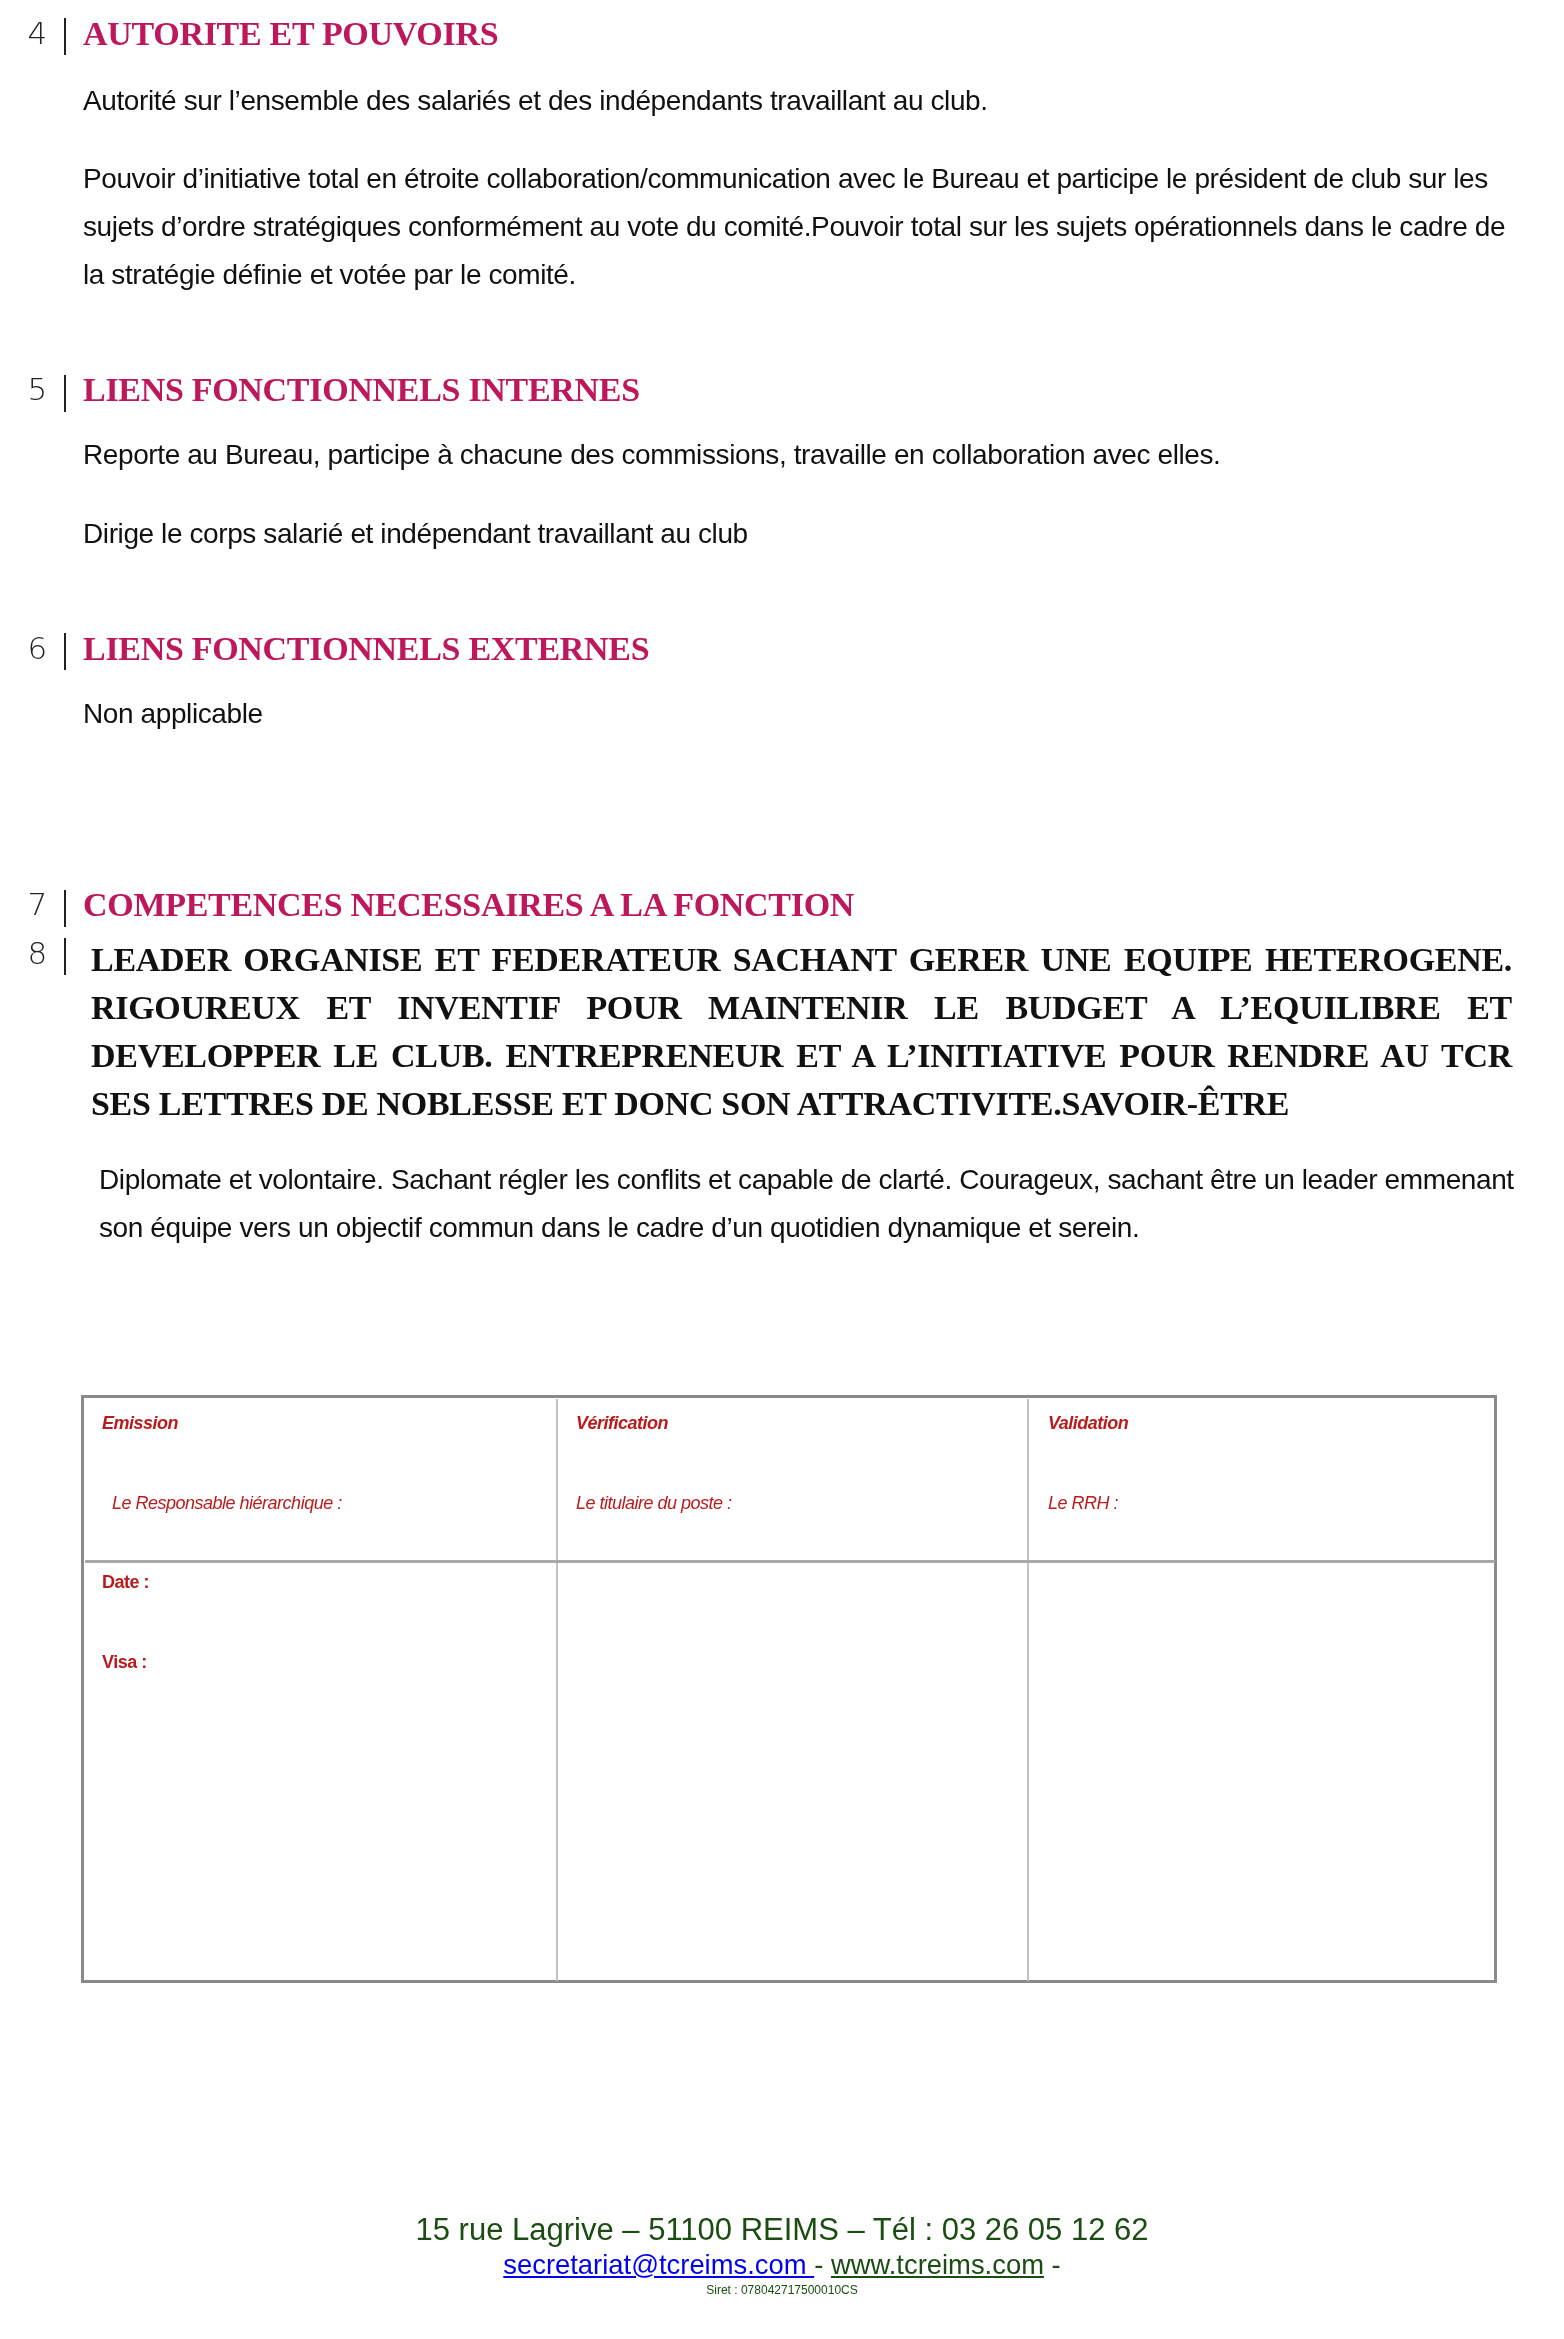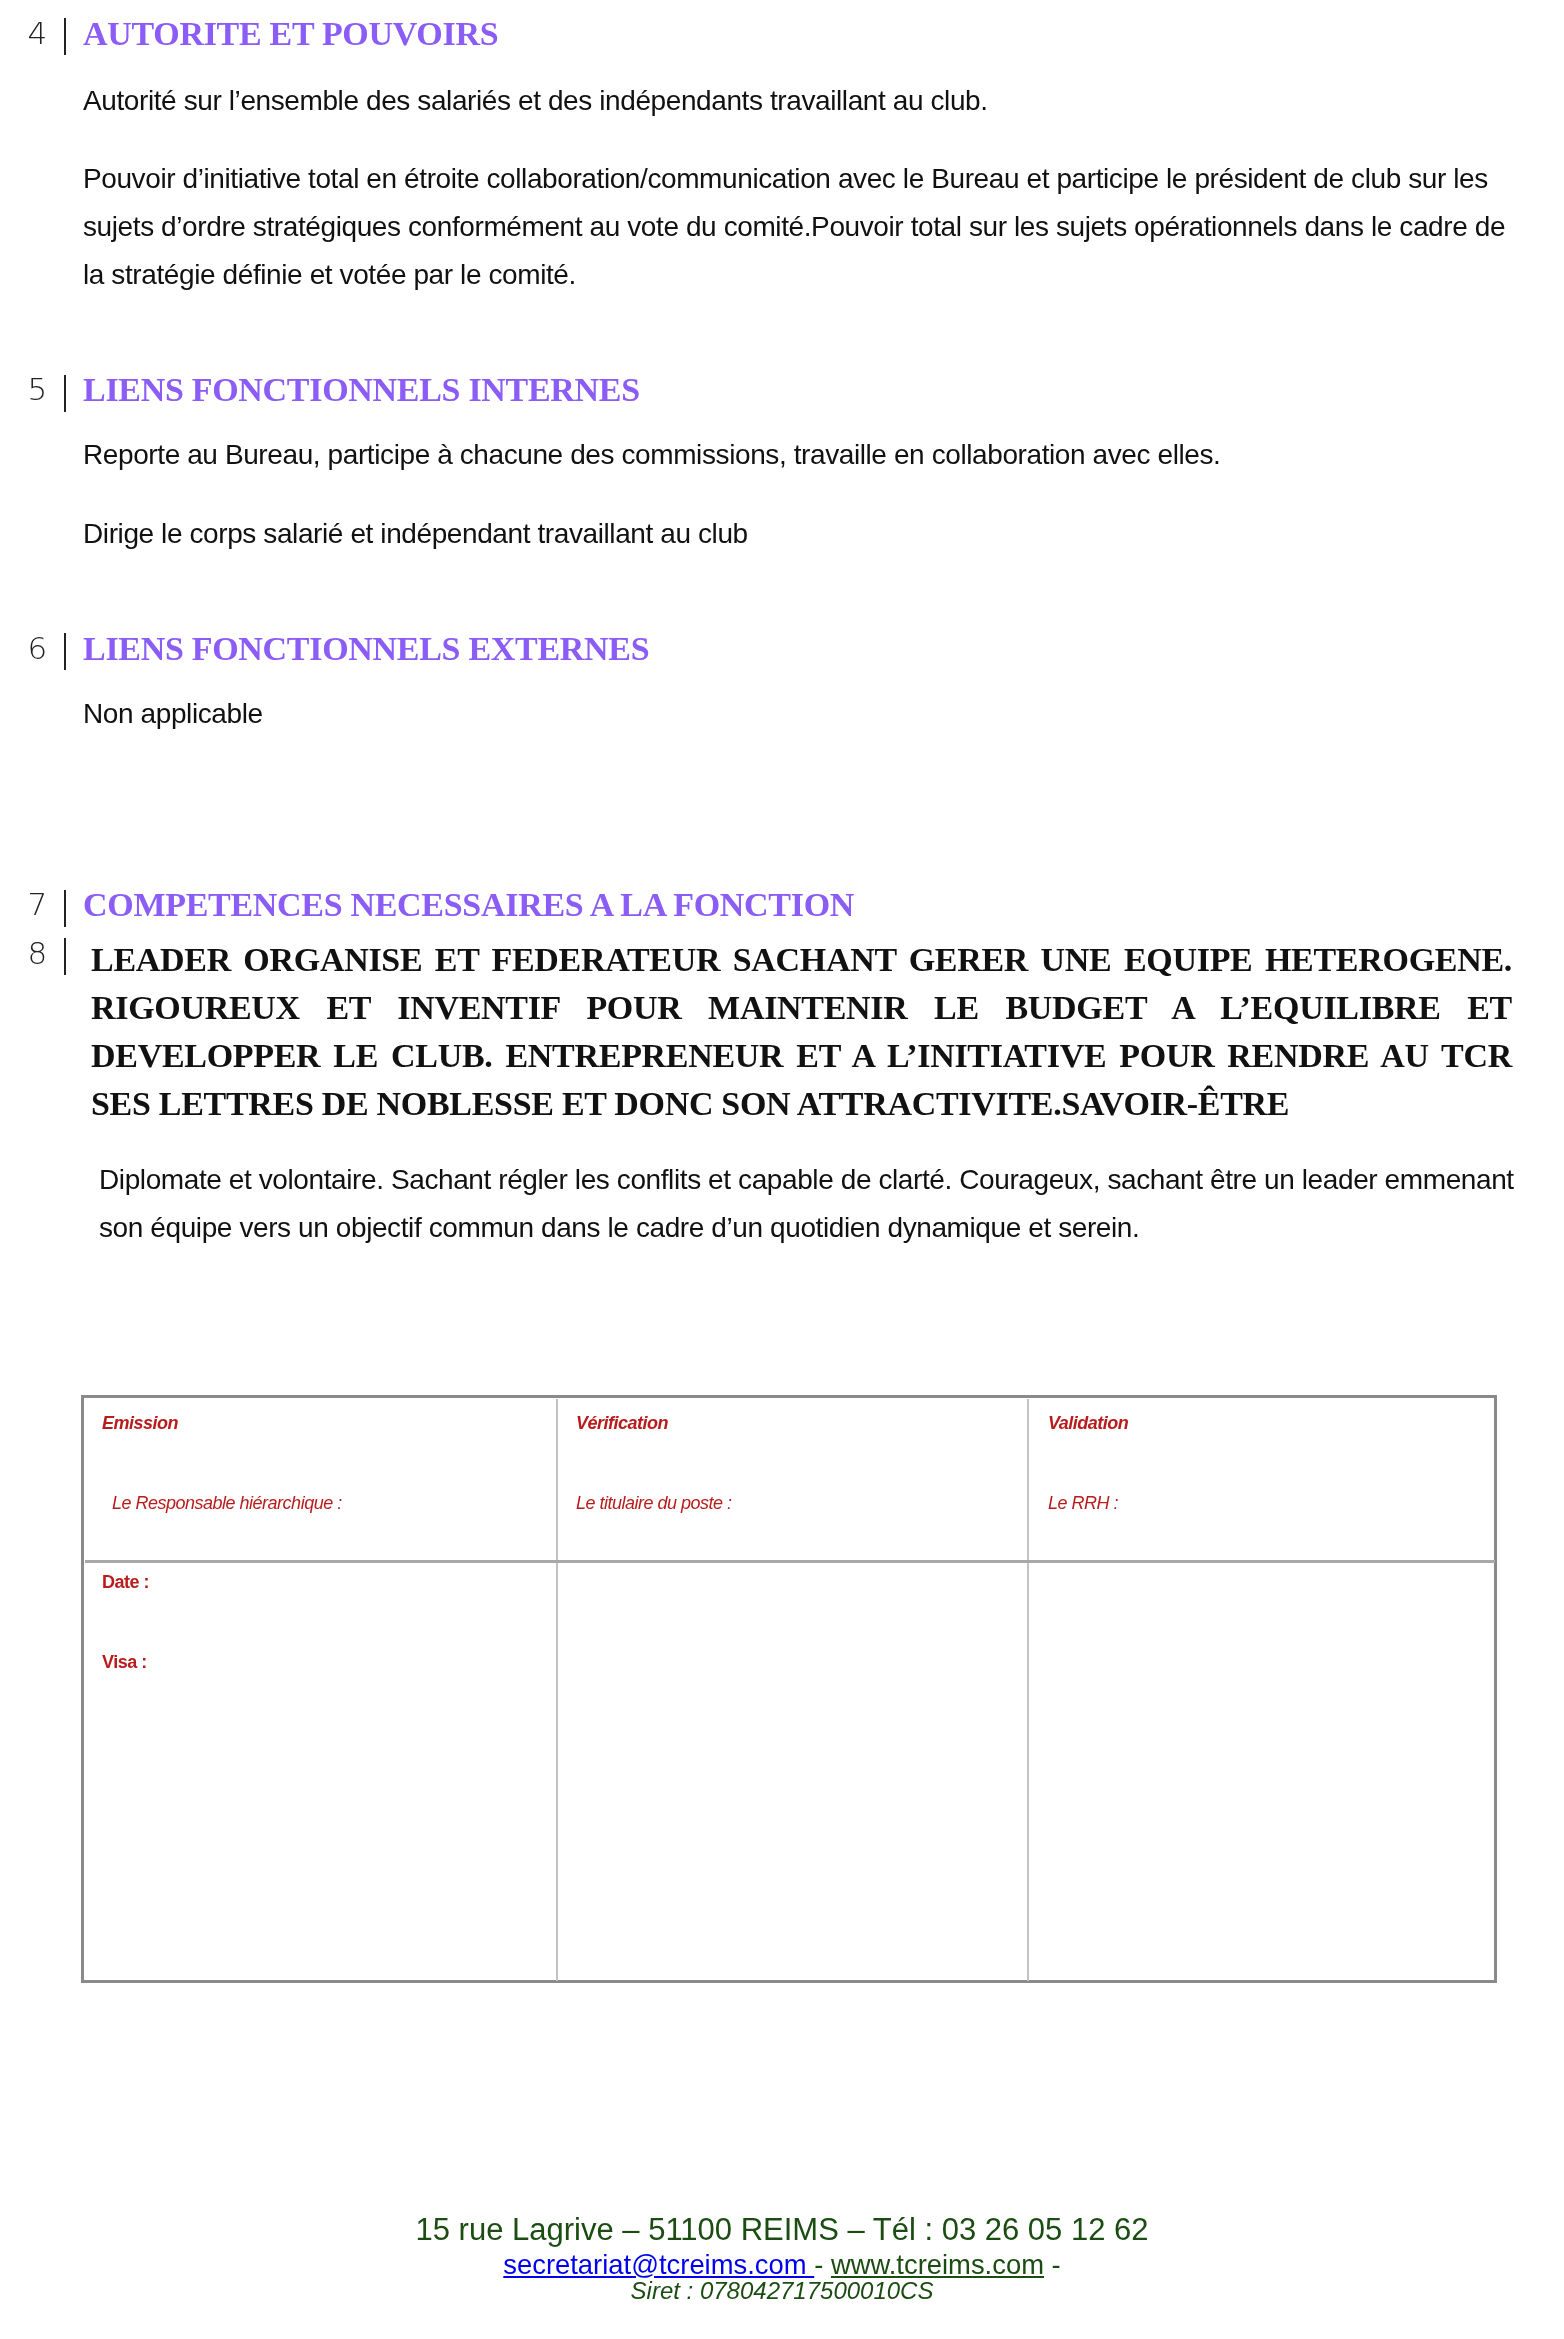--- a/index.html
+++ b/index.html
@@ -8,21 +8,21 @@
     position: absolute; left: 27.4px;
     font-family: "DejaVu Sans", sans-serif; font-weight: 300;
     font-size: 31px; color: #222; line-height: 37px;
   }
   .sec-bar {
     position: absolute; left: 64px; width: 1.8px; height: 37px; background: #222;
   }
   .sec-title {
     position: absolute; left: 83px;
     font-family: "Liberation Serif", serif; font-weight: bold;
-    font-size: 34px; line-height: 37px; color: #8b5cf6; white-space: nowrap;
+    font-size: 34px; line-height: 37px; color: #be185d; white-space: nowrap;
     letter-spacing: -0.3px;
   }
   .body-text {
     position: absolute; left: 83px; width: 1425px;
     font-family: "Liberation Sans", sans-serif;
     font-size: 28px; line-height: 48px; color: #111;
     letter-spacing: -0.4px;
   }
   .justify-block {
     position: absolute; left: 83px; width: 1421px;
@@ -44,21 +44,21 @@
   }
   .cell-label.bi { font-weight: bold; font-style: italic; }
   .cell-label.i { font-style: italic; }
   .cell-label.b { font-weight: bold; }
   .footer-line {
     position: absolute; left: 0; width: 1564px; text-align: center;
     font-family: "Liberation Sans", sans-serif; color: #1b4d12; white-space: nowrap; margin-top: 32px;
   }
   .footer-line.l1 { top: 2178px; font-size: 31px; line-height: 40px; }
   .footer-line.l2 { top: 2215px; font-size: 27.4px; line-height: 35px; }
-  .footer-line.l3 { top: 2246px; font-size: 24px; line-height: 25.6px; font-style: italic; }
+  .footer-line.l3 { top: 2246px; font-size: 12px; line-height: 25.6px; }
   .footer-email { color: #0000ee; text-decoration: underline; }
   .footer-web { color: #1b4d12; text-decoration: underline; }
 </style>
 </head>
 <body>
 
 <div>
   <span class="sec-num" style="top:14.6px">4</span>
   <span class="sec-bar" style="top:18.3px"></span>
   <span class="sec-title" style="top:14.6px">AUTORITE ET POUVOIRS</span>

